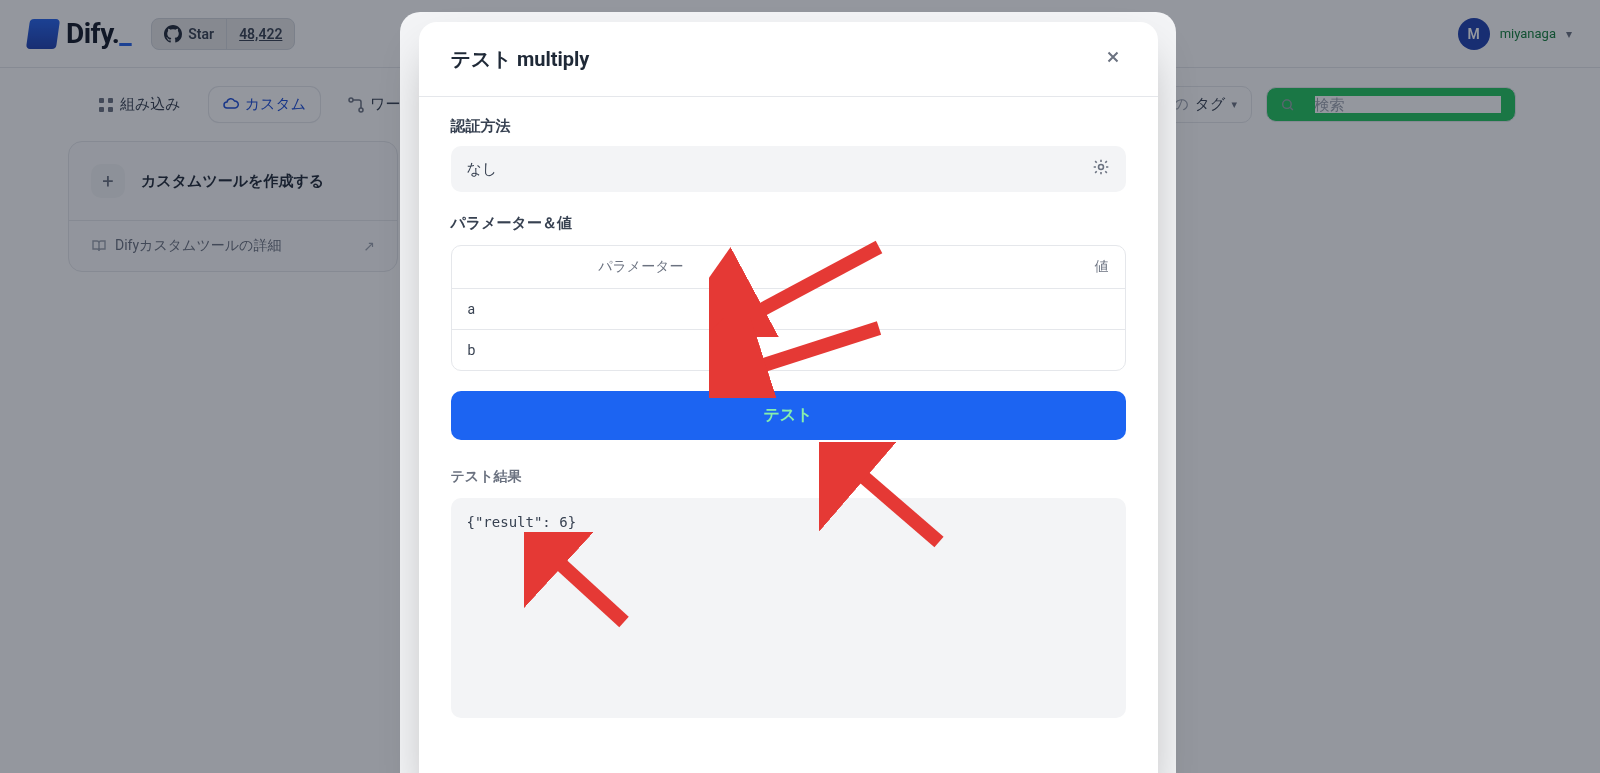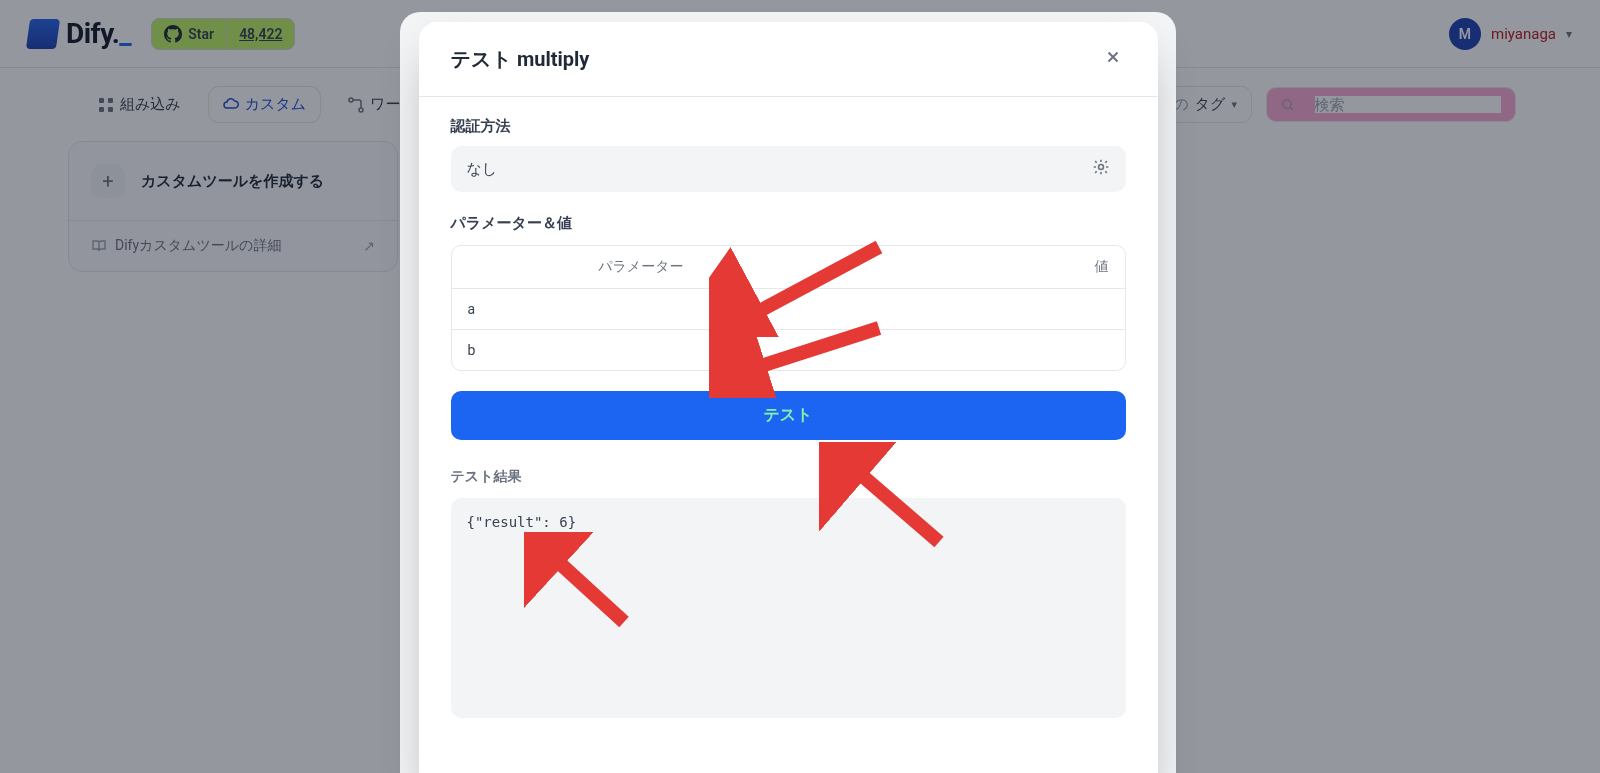--- a/index.html
+++ b/index.html
@@ -40,21 +40,21 @@
     }
     .logo-text .dot { color: #111827; }
     .logo-text .underscore { color: #2563eb; }
     .github-btn {
       display: inline-flex;
       align-items: center;
       border: 1px solid #d1d5db;
       border-radius: 8px;
       overflow: hidden;
       font-size: 14px;
-      background: #bef264;
+      background: #e5e5e5;
       justify-content: space-between;
     }
     .github-btn .star-part {
       display: flex; align-items: center; gap: 6px;
       padding: 6px 12px;
       border-right: 1px solid #d1d5db;
       color: #374151;
       font-weight: 600;
     }
     .github-btn .count-part {
@@ -69,21 +69,21 @@
       display: flex;
       align-items: center;
       gap: 10px;
     }
     .avatar {
       width: 32px; height: 32px; border-radius: 50%;
       background: #1e40af; color: #fff;
       display: flex; align-items: center; justify-content: center;
       font-weight: 600; font-size: 14px;
     }
-    .username { font-size: 15px; color: #b91c1c; }
+    .username { font-size: 13px; color: #15803d; }
     .chevron { color: #6b7280; font-size: 12px; }
 
     
     .secondbar {
       display: flex;
       align-items: center;
       padding: 18px 84px;
       gap: 14px;
       justify-content: space-between;
     }
@@ -109,21 +109,21 @@
       border-radius: 10px;
       font-size: 15px;
       color: #374151;
       background: #fff;
     }
     .search-box {
       display: flex; align-items: center; gap: 20px;
       padding: 8px 14px;
       border: 1px solid #e5e7eb;
       border-radius: 10px;
-      background: #f9a8d4;
+      background: #22c55e;
       width: 250px;
       color: #6b7280;
     }
     .search-box input {
       border: none; outline: none; width: 100%; font-size: 15px;
       color: #374151;
     }
     .search-box input::placeholder { color: #9ca3af; }
 
     

